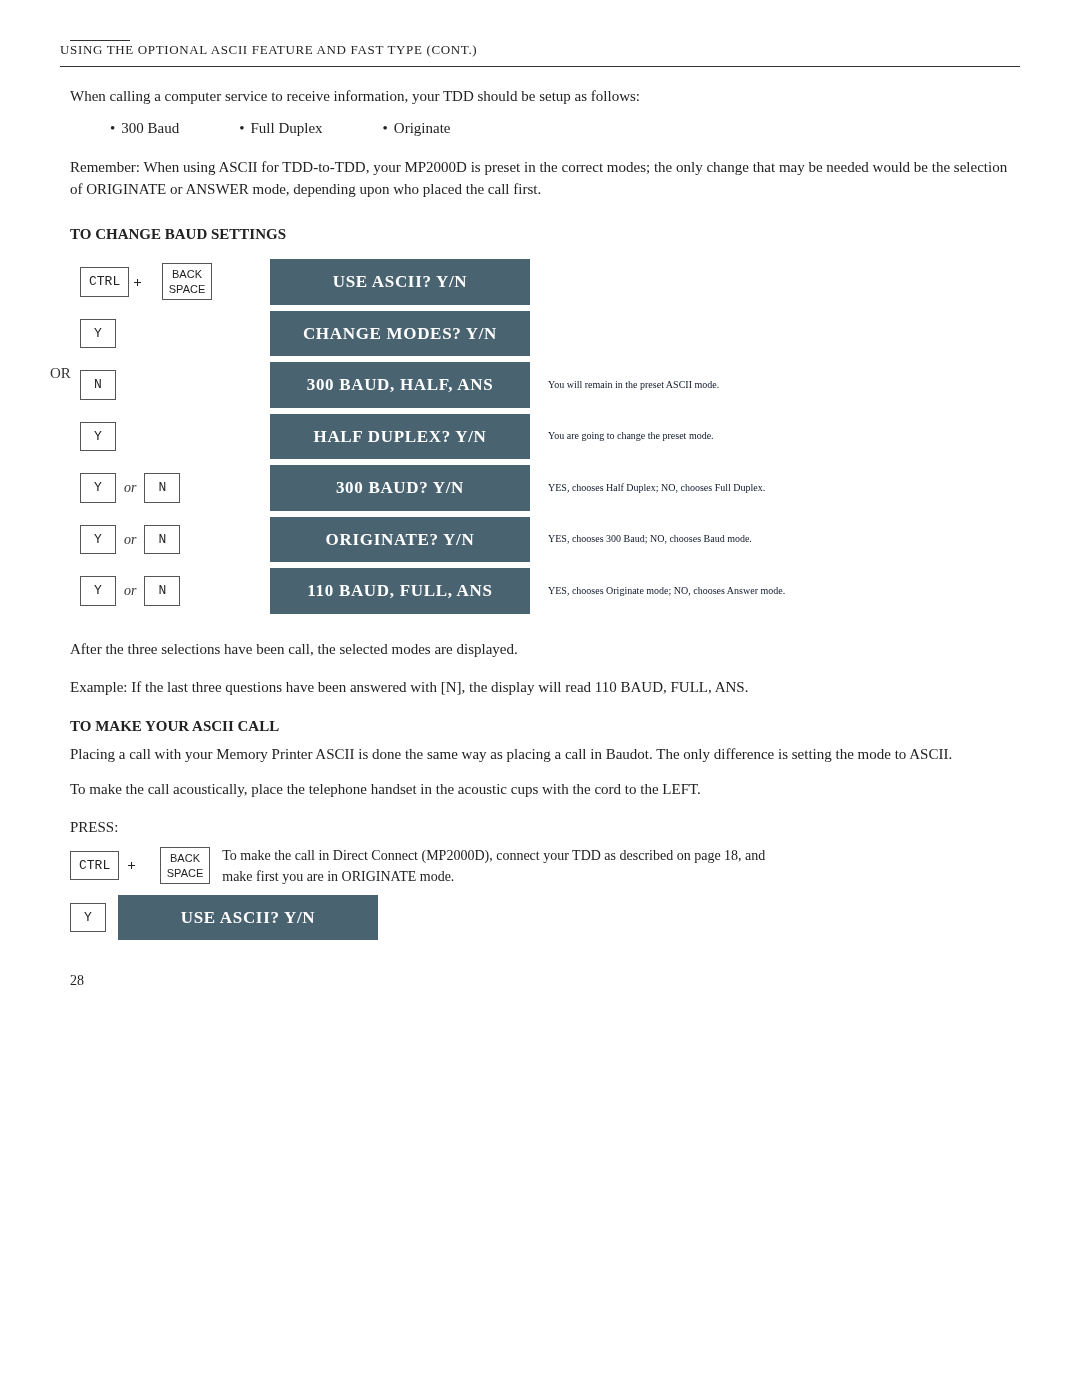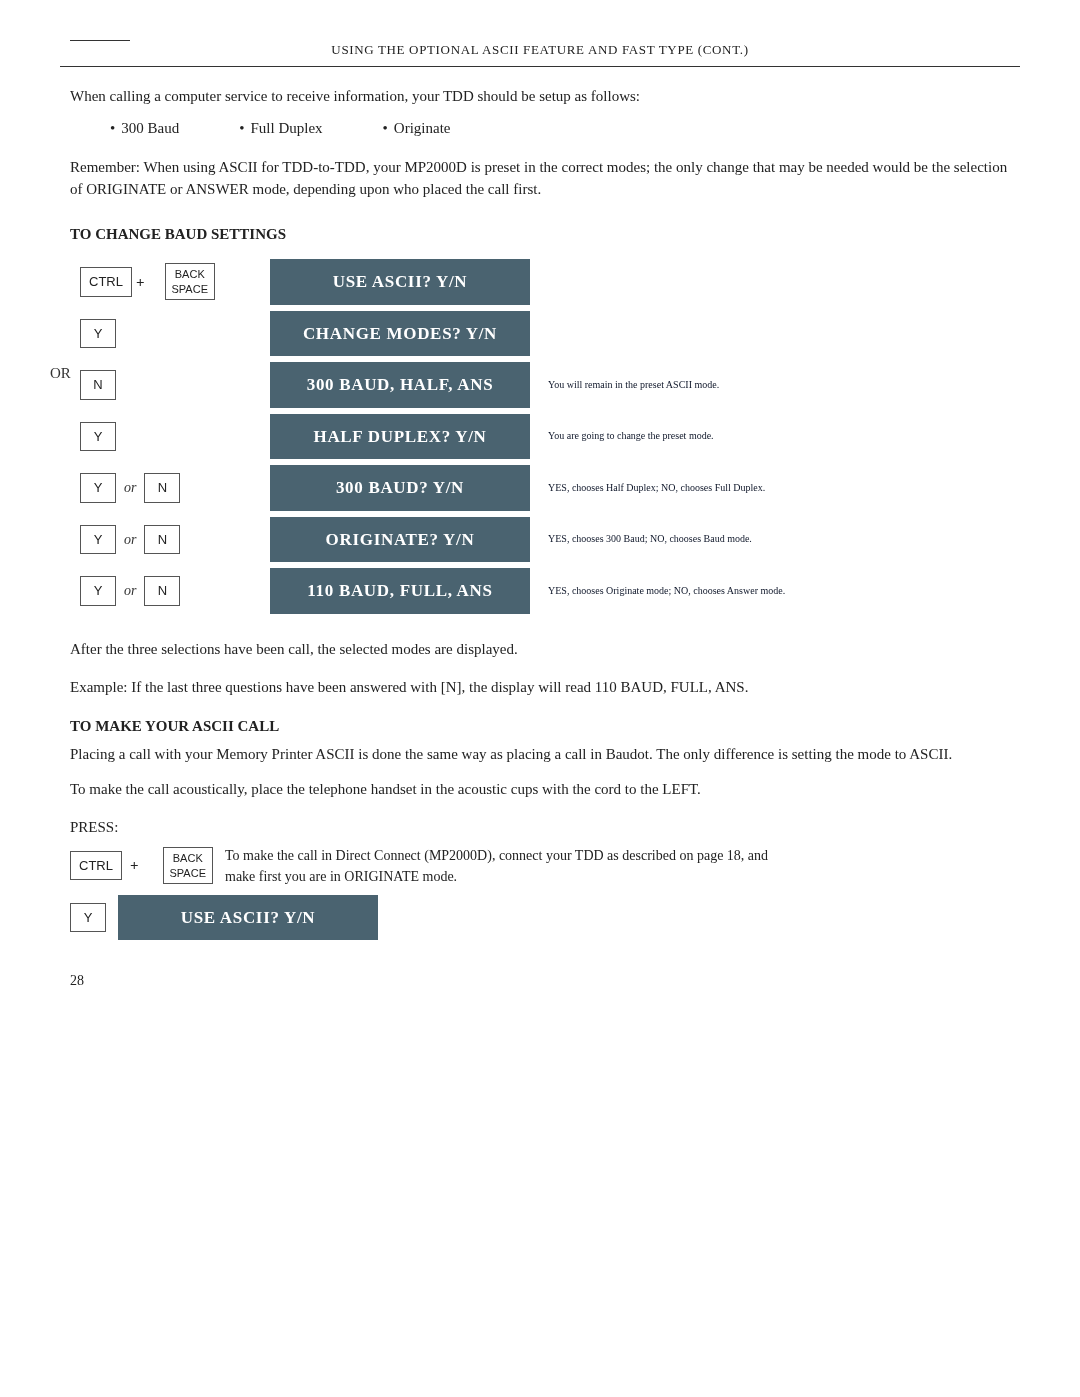--- a/index.html
+++ b/index.html
@@ -7,21 +7,20 @@
       background: #fff;
       color: #222;
       font-family: Georgia, 'Times New Roman', serif;
       font-size: 15px;
       line-height: 1.5;
       width: 1080px;
       min-height: 1397px;
       padding: 40px 70px 60px 70px;
     }
     .page-header {
-      text-align: center;
       font-size: 13px;
       letter-spacing: 0.05em;
       border-bottom: 1px solid #333;
       padding-bottom: 6px;
       margin-bottom: 18px;
       margin-left: -10px;
       margin-right: -10px;
     }
     .tab-line {
       border-top: 1.5px solid #333;
@@ -60,21 +59,21 @@
     .flow-row {
       display: flex;
       align-items: center;
       margin-bottom: 6px;
       min-height: 44px;
     }
     .key-box {
       border: 1.5px solid #555;
       padding: 4px 8px;
       font-size: 13px;
-      font-family: Liberation Sans, sans-serif;
+      font-family: Liberation Mono, monospace;
       min-width: 36px;
       text-align: center;
       background: #fff;
       color: #222;
       display: inline-block;
     }
     .key-plus {
       font-size: 15px;
       margin: 0 4px;
       font-weight: bold;

